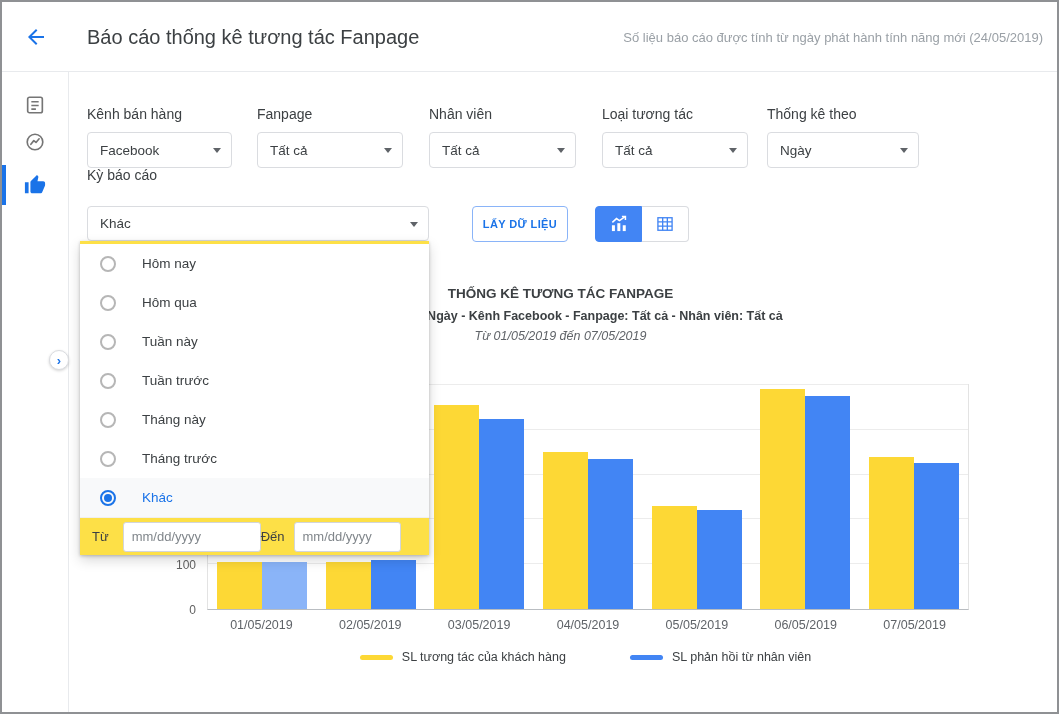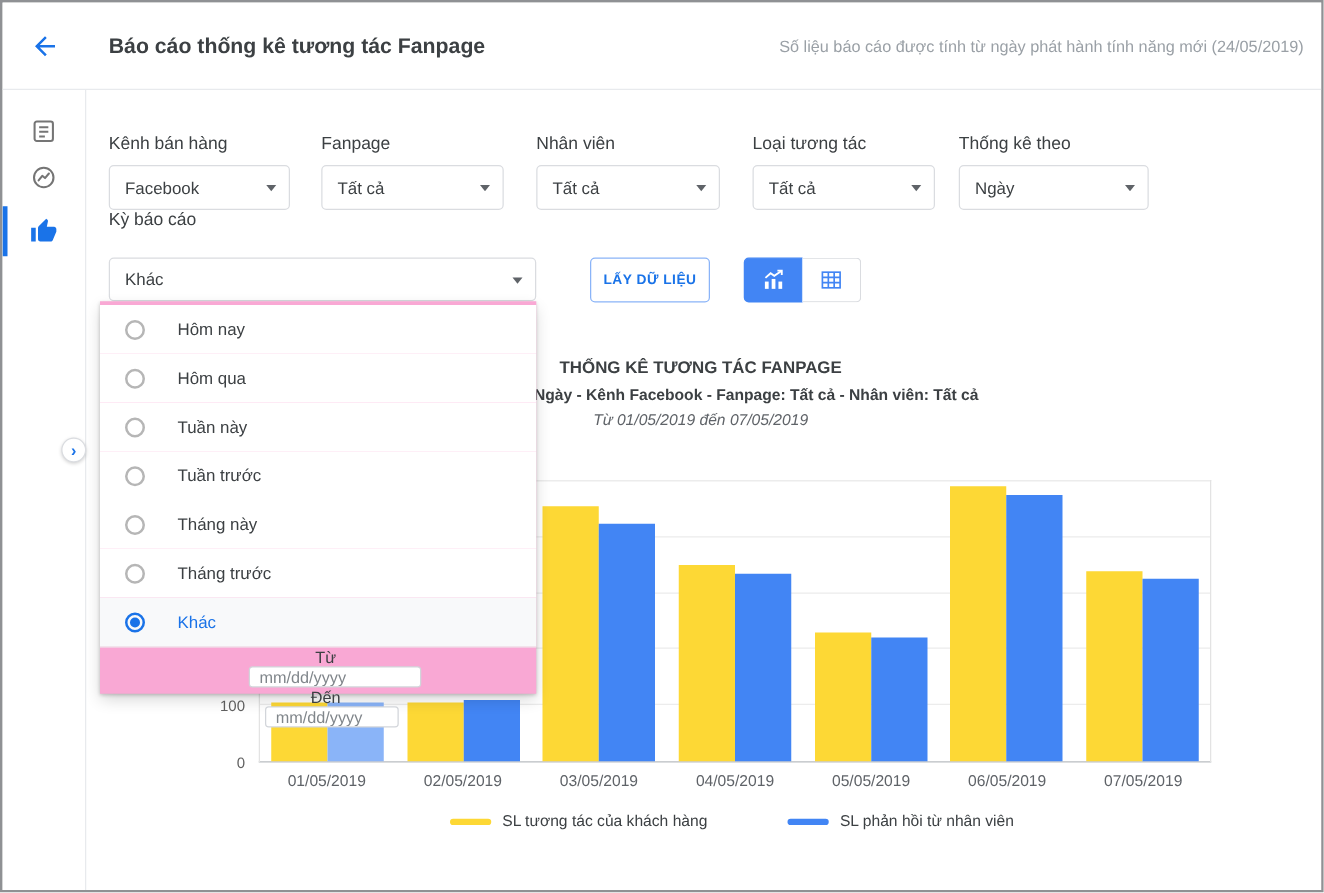--- a/index.html
+++ b/index.html
@@ -3,21 +3,21 @@
 <meta charset="utf-8">
 <style>
   * { margin:0; padding:0; box-sizing:border-box; }
   html,body { background:#fff; }
   body { font-family:"Liberation Sans", sans-serif; }
   .app { position:relative; width:1059px; height:714px; background:#fff; border:2px solid #8f9194; overflow:hidden; }
 
   
   .topbar { position:absolute; left:0; top:0; width:100%; height:70px; background:#fff; border-bottom:1px solid #e8eaed; z-index:5; }
   .back { position:absolute; left:20px; top:22px; width:28px; height:28px; background:none; border:none; cursor:pointer; }
-  .title { position:absolute; left:85px; top:50%; transform:translateY(-50%); font-size:17px; font-weight:bold; color:#3c4043; }
+  .title { position:absolute; left:85px; top:50%; transform:translateY(-50%); font-size:20px; font-weight:normal; color:#3c4043; }
   .note { position:absolute; right:14px; top:50%; transform:translateY(-50%); font-size:13px; color:#9aa0a6; }
 
   
   .sidebar { position:absolute; left:0; top:70px; width:67px; bottom:0; background:#fff; border-right:1px solid #e8eaed; }
   .side-icon { position:absolute; left:50%; transform:translateX(-50%); width:24px; height:24px; display:flex; align-items:center; justify-content:center; cursor:pointer; }
   .si-report { top:21px; }
   .si-msg { top:58px; }
   .si-thumb { top:101px; }
   .active-bar { position:absolute; left:0; top:93px; width:4px; height:40px; background:#1a73e8; }
   .collapse { position:absolute; left:47px; top:348px; width:20px; height:20px; border-radius:50%; background:#fff; border:1px solid #dadce0; box-shadow:0 1px 3px rgba(0,0,0,.18); color:#1a73e8; font-size:13px; line-height:17px; text-align:center; cursor:pointer; z-index:6; padding:0; font-weight:bold; }
@@ -51,27 +51,27 @@
   .ytick { position:absolute; left:0; width:44px; text-align:right; font-size:12px; color:#616161; }
   .xlabels { position:absolute; left:205px; top:616px; width:762px; display:flex; }
   .xlab { flex:1; text-align:center; font-size:12.5px; color:#5f6368; }
 
   
   .legend { position:absolute; left:68px; right:0; top:648px; display:flex; justify-content:center; align-items:center; gap:64px;margin-left:44px; }
   .litem { display:flex; align-items:center; gap:9px; font-size:12.5px; color:#3c4043; }
   .swatch { width:33px; height:5px; border-radius:2.5px; }
 
   
-  .menu { position:absolute; left:78px; top:239px; width:349px; background:#f9a8d4; z-index:20; padding-top:3px; box-shadow:0 1px 3px rgba(0,0,0,.22), 0 5px 12px rgba(0,0,0,.16); }
+  .menu { position:absolute; left:78px; top:239px; width:349px; background:#fde047; z-index:20; padding-top:3px; box-shadow:0 1px 3px rgba(0,0,0,.22), 0 5px 12px rgba(0,0,0,.16); }
   .mitem { height:39px; display:flex; align-items:center; padding-left:20px; font-size:13.5px; color:#3c4043; cursor:pointer; background:#fff; }
   .radio { width:16px; height:16px; border:2px solid #b6b6b6; border-radius:50%; margin-right:26px; position:relative; flex:none; }
   .mitem.selected { color:#1a73e8; background:#f8f9fa; }
   .mitem.selected .radio { border-color:#1a73e8; }
   .mitem.selected .radio::after { content:""; position:absolute; left:2px; top:2px; width:8px; height:8px; border-radius:50%; background:#1a73e8; }
-  .mfooter { height:38px; display:flex; align-items:center; padding-left:12px; border-top:1px solid #efefef;flex-direction:column; }
+  .mfooter { height:38px; display:flex; align-items:center; padding-left:12px; border-top:1px solid #efefef; }
   .dlabel { font-size:13px; color:#3c4043; }
   .dinput { height:30px; border:1px solid #d2d5da; border-radius:3px; padding:0 8px; font-size:13px; color:#5f6368; font-family:"Liberation Sans", sans-serif; outline:none; }
   .dinput::placeholder { color:#80868b; }
   .din1 { width:138px; margin-left:14px; }
   .dlabel.to { }
   .din2 { width:107px; margin-left:9px; }
 </style>
 </head>
 <body>
 

